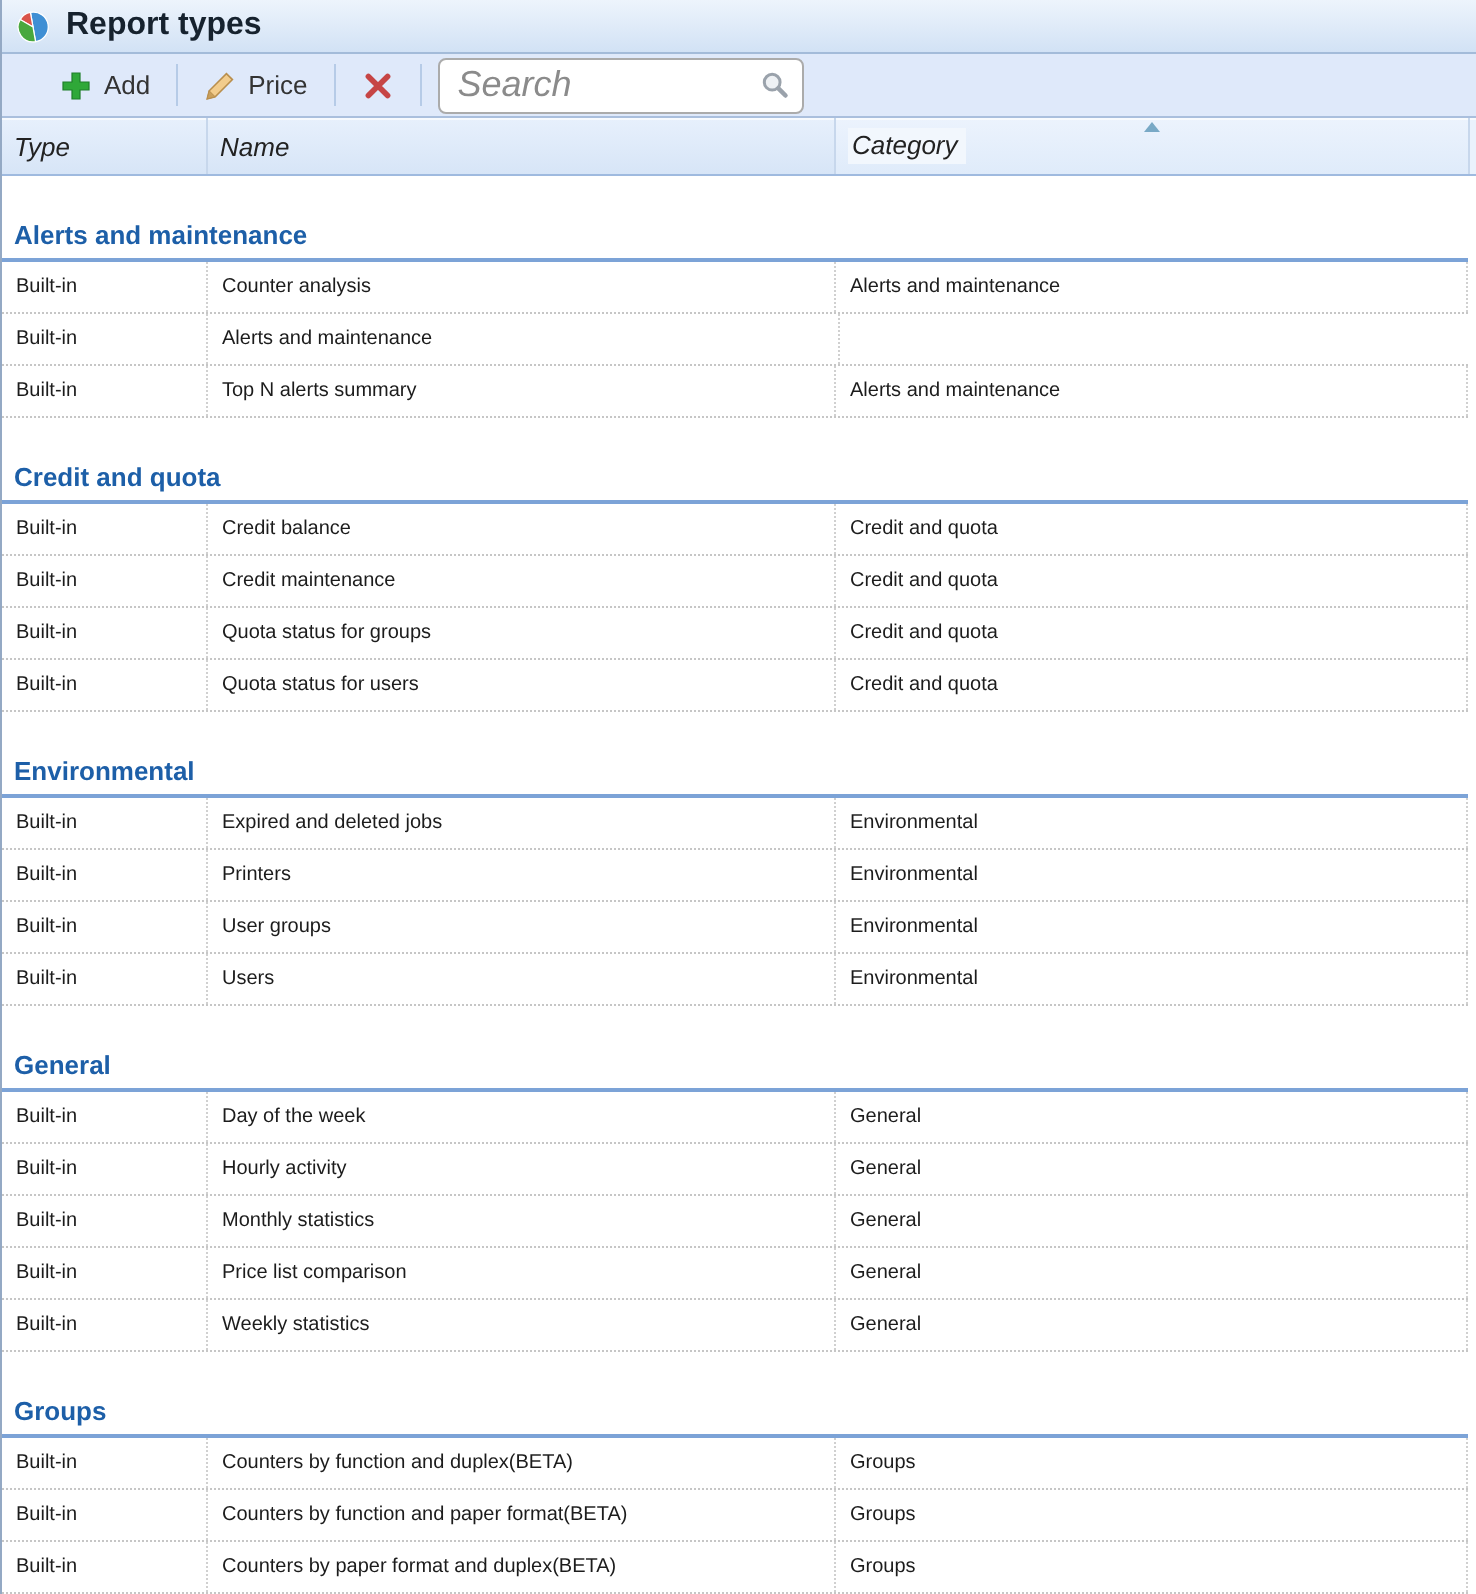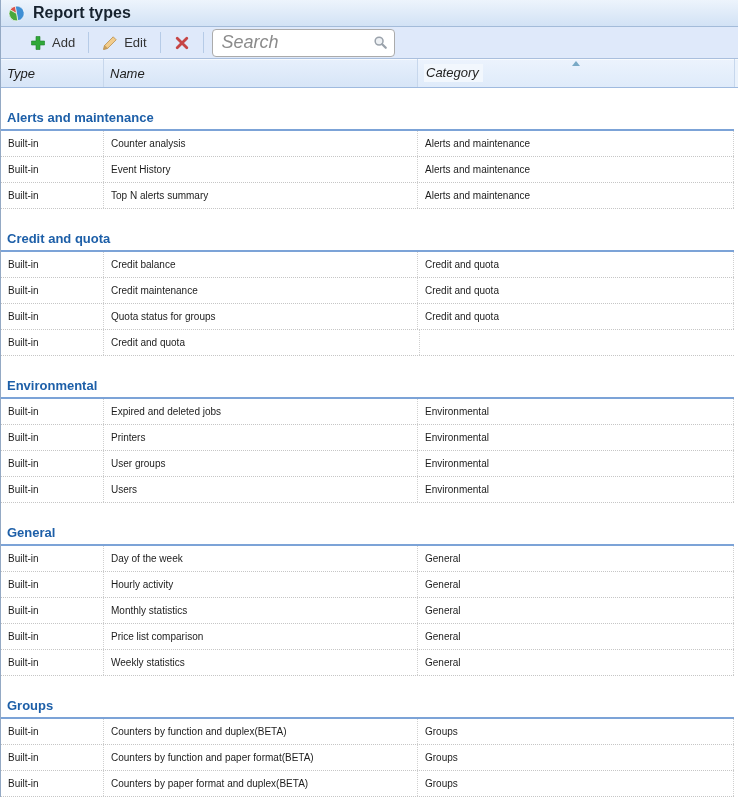--- a/index.html
+++ b/index.html
@@ -108,21 +108,21 @@
       <span>Add</span>
     </button>
     <span class="tb-sep"></span>
     <button class="tb-btn">
       <span class="icon">
         <svg viewBox="0 0 16 16" width="16" height="16">
           <path d="M11.2 1.8 L14.2 4.8 L5.6 13.4 L1.6 14.4 L2.6 10.4 Z" fill="#f2cc8c" stroke="#b98f4e" stroke-width="0.8"></path>
           <path d="M1.6 14.4 L2.6 10.4 L5.6 13.4 Z" fill="#caa05c" stroke="#b98f4e" stroke-width="0.5"></path>
         </svg>
       </span>
-      <span>Edit</span>
+      <span>Price</span>
     </button>
     <span class="tb-sep"></span>
     <button class="tb-btn">
       <span class="icon">
         <svg viewBox="0 0 16 16" width="16" height="16">
           <path d="M3.2 3.2 L12.8 12.8 M12.8 3.2 L3.2 12.8" stroke="#c64545" stroke-width="2.8" stroke-linecap="round"></path>
         </svg>
       </span>
     </button>
     <span class="tb-sep"></span>
@@ -153,21 +153,20 @@
 
   <div class="grid-body" id="grid-body">
       <div class="group-header">Alerts and maintenance</div>
       <div class="row">
         <div class="cell c-type">Built-in</div>
         <div class="cell c-name">Counter analysis</div>
         <div class="cell c-category">Alerts and maintenance</div>
       </div>
       <div class="row">
         <div class="cell c-type">Built-in</div>
-        <div class="cell c-name">Event History</div>
         <div class="cell c-category">Alerts and maintenance</div>
       </div>
       <div class="row">
         <div class="cell c-type">Built-in</div>
         <div class="cell c-name">Top N alerts summary</div>
         <div class="cell c-category">Alerts and maintenance</div>
       </div>
       <div class="group-header">Credit and quota</div>
       <div class="row">
         <div class="cell c-type">Built-in</div>
@@ -179,20 +178,21 @@
         <div class="cell c-name">Credit maintenance</div>
         <div class="cell c-category">Credit and quota</div>
       </div>
       <div class="row">
         <div class="cell c-type">Built-in</div>
         <div class="cell c-name">Quota status for groups</div>
         <div class="cell c-category">Credit and quota</div>
       </div>
       <div class="row">
         <div class="cell c-type">Built-in</div>
+        <div class="cell c-name">Quota status for users</div>
         <div class="cell c-category">Credit and quota</div>
       </div>
       <div class="group-header">Environmental</div>
       <div class="row">
         <div class="cell c-type">Built-in</div>
         <div class="cell c-name">Expired and deleted jobs</div>
         <div class="cell c-category">Environmental</div>
       </div>
       <div class="row">
         <div class="cell c-type">Built-in</div>

